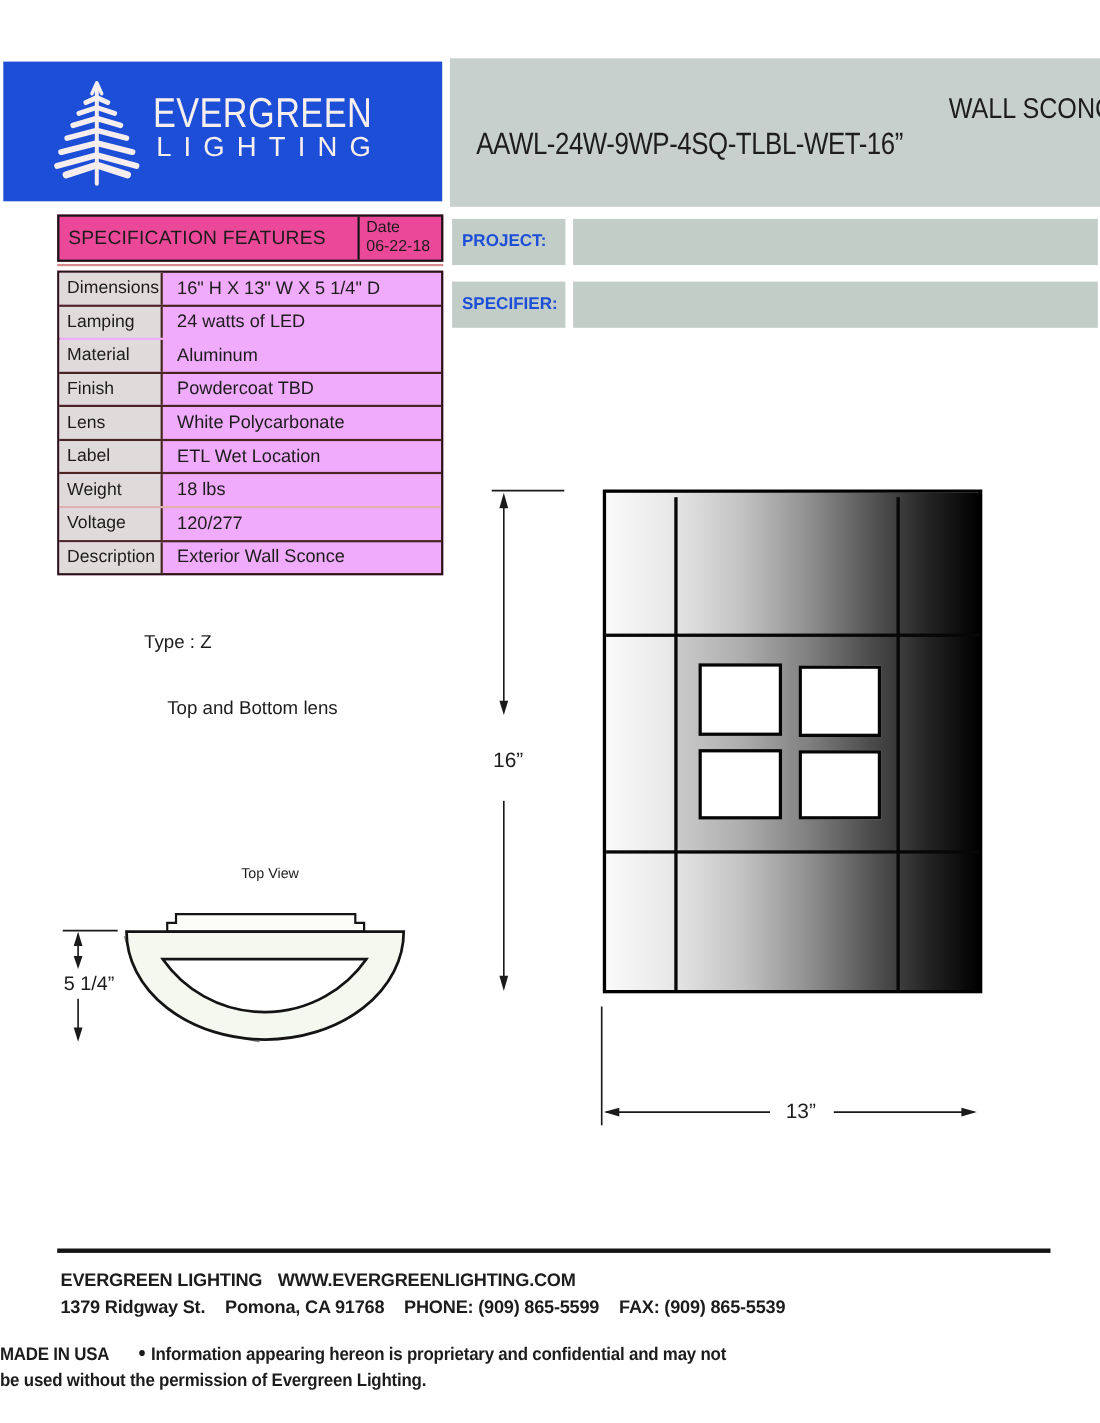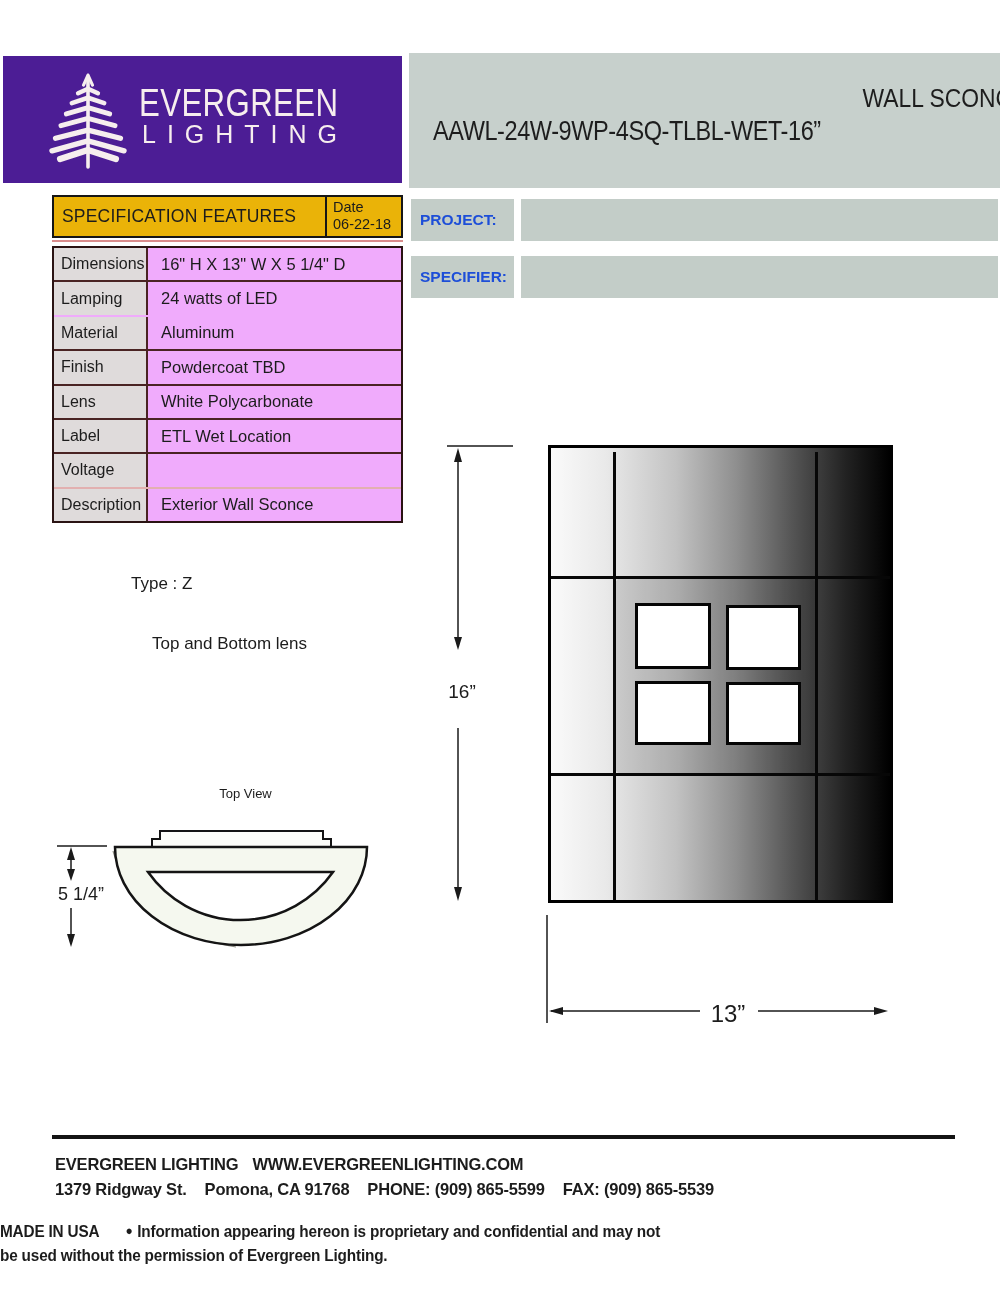--- a/index.html
+++ b/index.html
@@ -1,36 +1,36 @@
 <!DOCTYPE html>
 <html><head>
 <meta charset="utf-8">
 <style>
   html,body{margin:0;padding:0;background:#ffffff;}
   body{width:1000px;height:1294px;position:relative;font-family:"Liberation Sans",sans-serif;color:#1c1c1c;overflow:hidden;}
   .abs{position:absolute;}
 
   
-  .logo-block{left:3px;top:56px;width:399px;height:127px;background:#4c1d95;}
+  .logo-block{left:3px;top:56px;width:399px;height:127px;background:#1d4ed8;}
   .brand1{left:136px;top:26px;font-size:38px;color:#f7eeee;letter-spacing:.5px;transform:scaleX(.82);transform-origin:left top;white-space:nowrap;}
   .brand2{left:139px;top:64px;font-size:25px;color:#f7eeee;letter-spacing:11px;white-space:nowrap;}
 
   
   .hdr-gray{left:409px;top:53px;width:702px;height:135px;background:#c7d0cc;}
   .hdr-title{right:84px;top:30px;font-size:26px;color:#1d1d1d;white-space:nowrap;transform:scaleX(.88);transform-origin:right top;}
   .hdr-model{left:24px;top:62px;font-size:28px;color:#1d1d1d;letter-spacing:-.5px;white-space:nowrap;transform:scaleX(.84);transform-origin:left top;}
 
   
   .fld-label{width:103px;height:42px;background:#c3cdc8;font-size:15.5px;font-weight:bold;line-height:42px;padding-left:9px;box-sizing:border-box;color:#1d4ed8;}
   .fld-value{left:521px;width:477px;height:42px;background:#c3cdc8;}
   .row-project{top:199px;}
   .row-specifier{top:256px;}
 
   
-  .spec-head{left:52px;top:195px;width:351px;height:43px;border:2px solid #161616;box-sizing:border-box;background:#eab308;}
+  .spec-head{left:52px;top:195px;width:351px;height:43px;border:2px solid #161616;box-sizing:border-box;background:#ec4899;}
   .spec-head-title{left:8px;top:0;height:39px;line-height:39px;font-size:17.5px;letter-spacing:.2px;white-space:nowrap;}
   .date-cell{left:271px;top:0;width:76px;height:39px;border-left:2px solid #161616;padding:2px 0 0 6px;box-sizing:border-box;}
   .date-cell div{font-size:14.5px;line-height:17px;}
   .spec-head-redline{left:52px;top:240px;width:351px;height:2px;background:#d98c8c;}
 
   
   .spec-table{left:52px;top:246px;width:351px;height:277px;border:2px solid #2a1313;box-sizing:border-box;display:flex;flex-direction:column;background:#f0abfc;}
   .spec-row{flex:1;display:flex;border-top:2px solid #4a2323;}
   .spec-row:first-child{border-top:none;}
   .spec-row:nth-child(3){border-top-color:transparent;}
@@ -40,21 +40,21 @@
 
   
   .note-type{left:131px;top:574px;font-size:17px;}
   .note-lens{left:152px;top:634px;font-size:17px;}
 
   
   .topview-title{left:198px;top:786px;width:95px;text-align:center;font-size:13px;}
   .dim-label{font-size:18px;white-space:nowrap;}
   .lbl-514{left:58px;top:884px;}
   .lbl-16{left:444px;top:681px;width:36px;text-align:center;font-size:19px;}
-  .lbl-13{left:708px;top:1000px;width:40px;text-align:center;font-size:24px;}
+  .lbl-13{left:708px;top:1000px;width:40px;text-align:center;font-size:19px;}
 
   
   .fixture{left:548px;top:445px;width:345px;height:458px;box-sizing:border-box;border:3px solid #000;
     background:linear-gradient(90deg,#fafafa 0px,#e9e9e9 55px,#c2c2c2 125px,#8f8f8f 185px,#565656 240px,#222 295px,#000 339px);}
   .fixture .vline{position:absolute;top:4px;bottom:0;width:3px;background:#070707;}
   .vl1{left:62px;} .vl2{left:264px;}
   .fixture .hline{position:absolute;left:0;right:0;height:3px;background:#070707;}
   .hl1{top:128px;} .hl2{top:325px;}
   .lens-panel{position:absolute;left:62px;top:128px;width:205px;height:200px;background:rgba(0,0,0,.11);border-radius:14px;}
   .win{position:absolute;background:#fff;border:3px solid #050505;box-sizing:border-box;}
@@ -132,21 +132,26 @@
     </div>
   <div class="spec-row">
       <div class="lab">Lens</div>
       <div class="val">White Polycarbonate</div>
     </div>
   <div class="spec-row">
       <div class="lab">Label</div>
       <div class="val">ETL Wet Location</div>
     </div>
   <div class="spec-row">
+      <div class="lab">Weight</div>
+      <div class="val">18 lbs</div>
+    </div>
+  <div class="spec-row">
       <div class="lab">Voltage</div>
+      <div class="val">120/277</div>
     </div>
   <div class="spec-row">
       <div class="lab">Description</div>
       <div class="val">Exterior Wall Sconce</div>
     </div>
 </div>
 
 <div class="abs note-type">Type : Z</div>
 <div class="abs note-lens">Top and Bottom lens</div>
 

